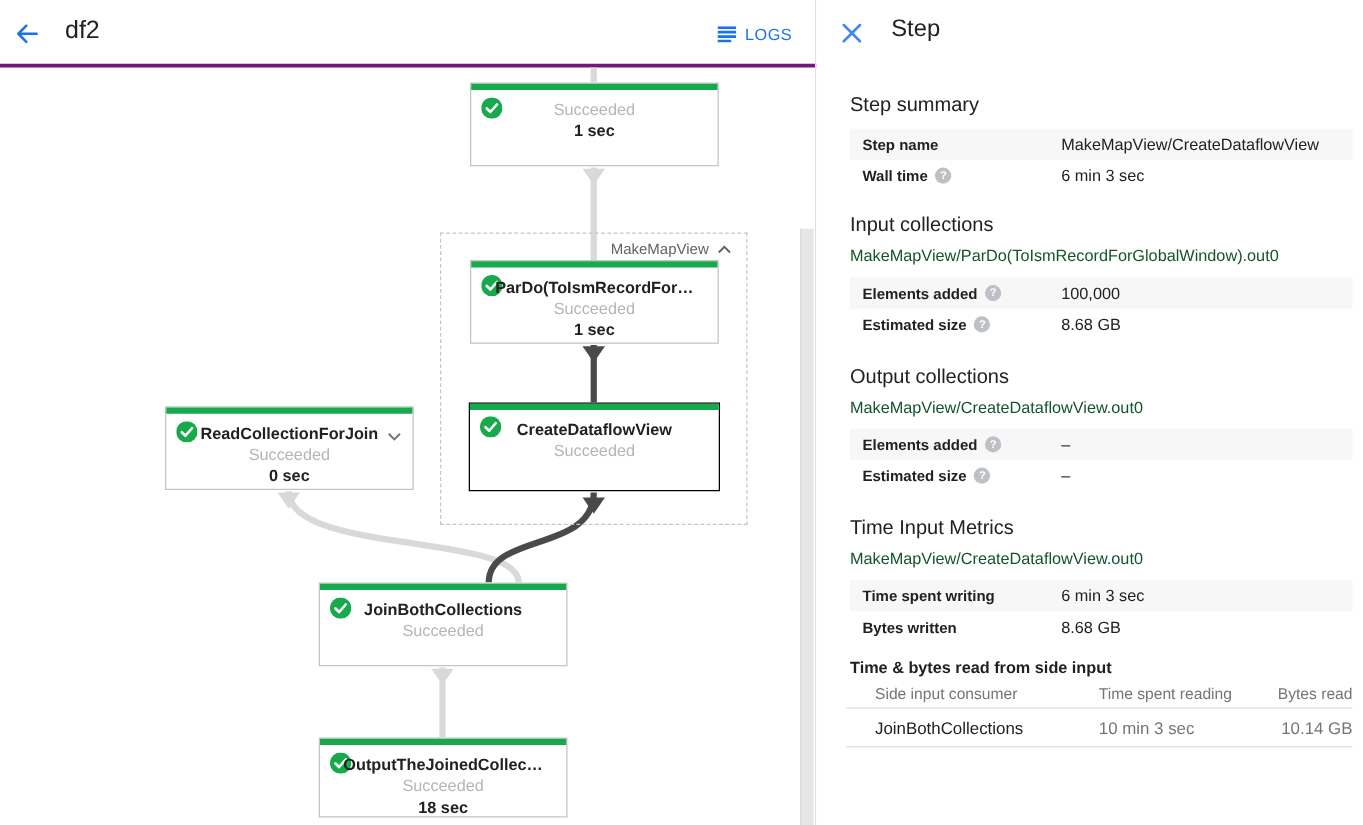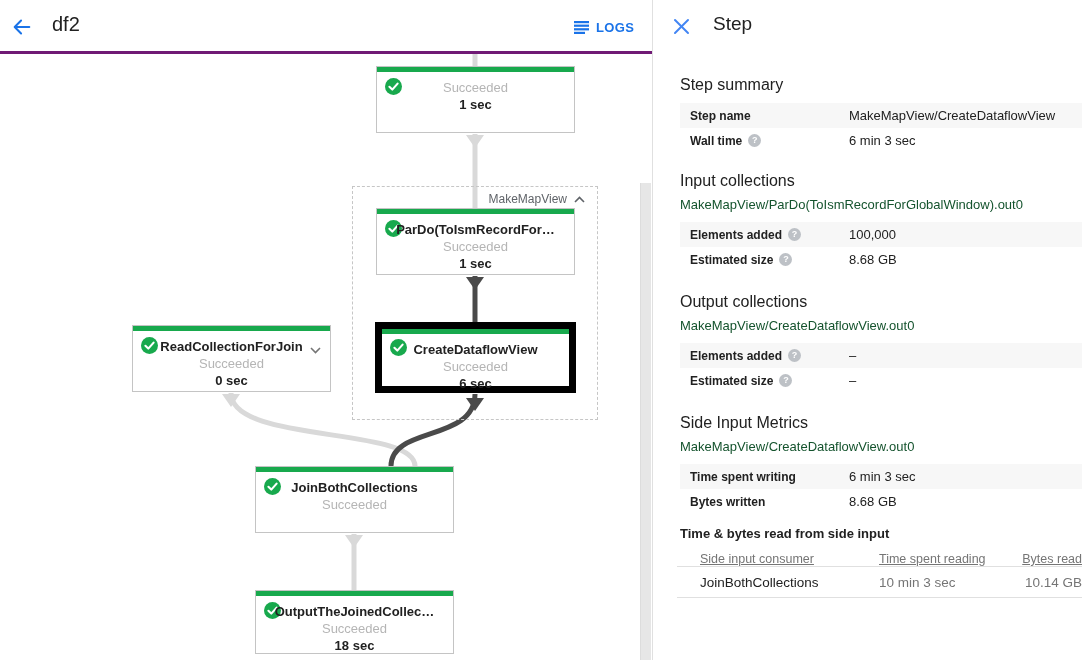--- a/index.html
+++ b/index.html
@@ -4,32 +4,32 @@
 <style>
   * { margin:0; padding:0; box-sizing:border-box; }
   html,body { background:#fff; }
   body { font-family:"Liberation Sans","DejaVu Sans",sans-serif; color:#212121; }
   .app { position:relative; width:1090px; height:660px; background:#fff; overflow:hidden; }
 
   
   .topbar { position:absolute; left:0; top:0; width:880px; height:54px; background:#fff; border-bottom:3px solid #701a75; }
   .back-btn { position:absolute; left:8px; top:13px; width:28px; height:28px; cursor:pointer; display:flex; align-items:center; justify-content:center; }
   .job-title { position:absolute; left:52px; top:13px; font-size:20px; color:#212121; }
-  .logs-btn { position:absolute; left:570px; top:14px; height:26px; display:flex; align-items:center; gap:7px; color:#1a73e8; font-size:13px; font-weight:700; letter-spacing:.4px; cursor:pointer; padding:0 4px; }
+  .logs-btn { position:absolute; left:570px; top:14px; height:26px; display:flex; align-items:center; gap:7px; color:#1a73e8; font-size:13px; font-weight:400; letter-spacing:.4px; cursor:pointer; padding:0 4px; }
 
   
   .v-divider { position:absolute; left:652px; top:0; width:1px; height:660px; background:#e0e0e0; }
 
   
   .edges { position:absolute; left:0; top:0; pointer-events:none; }
   .group-box { position:absolute; left:352px; top:186px; width:246px; height:234px; border:1px dashed #c6c6c6; background:transparent; }
   .group-label { position:absolute; right:12px; top:5px; display:flex; align-items:center; gap:7px; font-size:12px; color:#5f6368; cursor:pointer; }
 
   .node { position:absolute; width:199px; height:67px; background:#fff; border:1px solid #c4c4c4; cursor:pointer; }
-  .node.selected { width:201px; height:71px; border:7px solid #000000; }
+  .node.selected { width:201px; height:71px; border:1px solid #000000; }
   .nbar { position:absolute; left:0; top:0; right:0; height:5px; background:#18a94d; }
   .ncheck { position:absolute; left:8px; top:11px; width:17px; height:17px; }
   .node.selected .ncheck { top:10px; }
   .ntxt { position:absolute; left:0; right:0; top:5px; text-align:center; padding-top:7px; }
   .ntitle { font-size:13px; font-weight:700; color:#212121; line-height:17px; white-space:nowrap; }
   .nstatus { font-size:13px; color:#b5b5b5; line-height:17px; }
   .ntime { font-size:13px; color:#212121; line-height:17px;font-weight:bold; }
   .node-chevron { position:absolute; right:9px; top:14px; cursor:pointer; }
 
   .scroll-thumb { position:absolute; left:640px; top:183px; width:11px; height:477px; background:#e6e6e6; border-left:1px solid #dcdcdc; cursor:pointer; }
@@ -44,21 +44,21 @@
   .bold-heading { position:absolute; left:27px; font-size:13px; font-weight:700; color:#212121; }
 
   .prow { position:absolute; left:27px; width:402px; height:25px; display:flex; align-items:center; }
   .prow.striped { background:#f7f7f7; }
   .plabel { width:169px; font-size:12px; font-weight:700; color:#212121; padding-left:10px; display:flex; align-items:center; }
   .pvalue { font-size:13px; color:#212121; white-space:nowrap; }
   .help { display:inline-block; width:13px; height:13px; border-radius:50%; background:#bdc1c6; color:#fff; font-size:9px; line-height:13px; text-align:center; font-weight:700; margin-left:6px; cursor:pointer; flex:0 0 auto; }
   .help::before { content:"?"; }
 
   .sitable { position:absolute; left:24px; width:405px; }
-  .sitable .thead { display:flex; align-items:flex-end; height:23px; border-bottom:1px solid #e0e0e0; font-size:12.5px; color:#757575;text-decoration:underline; }
+  .sitable .thead { display:flex; align-items:center; height:23px; border-bottom:1px solid #e0e0e0; font-size:12.5px; color:#757575; }
   .sitable .trow { display:flex; align-items:center; height:31px; border-bottom:1px solid #e0e0e0; font-size:13.5px; }
   .tc1 { flex:1; padding-left:23px; }
   .tc2 { width:125px; }
   .tc3 { width:78px; text-align:right; }
   .trow .tc1 { color:#212121; }
   .trow .tc2, .trow .tc3 { color:#757575; }
 </style>
 </head>
 <body>
 
@@ -143,21 +143,20 @@
 
   <div class="node selected" style="left:375px;top:322px">
     <div class="nbar"></div>
     <svg class="ncheck" viewBox="0 0 17 17">
         <circle cx="8.5" cy="8.5" r="8.5" fill="#18a94d"></circle>
         <path d="M4.4 8.8 L7.3 11.6 L12.6 5.6" fill="none" stroke="#fff" stroke-width="2.1" stroke-linecap="round" stroke-linejoin="round"></path>
       </svg>
     <div class="ntxt">
       <div class="ntitle">CreateDataflowView</div>
       <div class="nstatus">Succeeded</div>
-      <div class="ntime">6 sec</div>
     </div>
   </div>
 
   <div class="node" style="left:132px;top:325px">
     <div class="nbar"></div>
     <svg class="ncheck" viewBox="0 0 17 17">
         <circle cx="8.5" cy="8.5" r="8.5" fill="#18a94d"></circle>
         <path d="M4.4 8.8 L7.3 11.6 L12.6 5.6" fill="none" stroke="#fff" stroke-width="2.1" stroke-linecap="round" stroke-linejoin="round"></path>
       </svg>
     <div class="ntxt">
@@ -251,21 +250,21 @@
       <div class="pvalue">–</div>
     </div>
     <div class="prow" style="top:368px">
       <div class="plabel">
           <span>Estimated size</span>
           <span class="help"></span>
         </div>
       <div class="pvalue">–</div>
     </div>
 
-    <div class="sec-heading" style="top:414px">Side Input Metrics</div>
+    <div class="sec-heading" style="top:414px">Time Input Metrics</div>
     <div class="sec-sub" style="top:439px">MakeMapView/CreateDataflowView.out0</div>
     <div class="prow striped" style="top:464px">
       <div class="plabel">
           <span>Time spent writing</span>
         </div>
       <div class="pvalue">6 min 3 sec</div>
     </div>
     <div class="prow" style="top:489px">
       <div class="plabel">
           <span>Bytes written</span>

